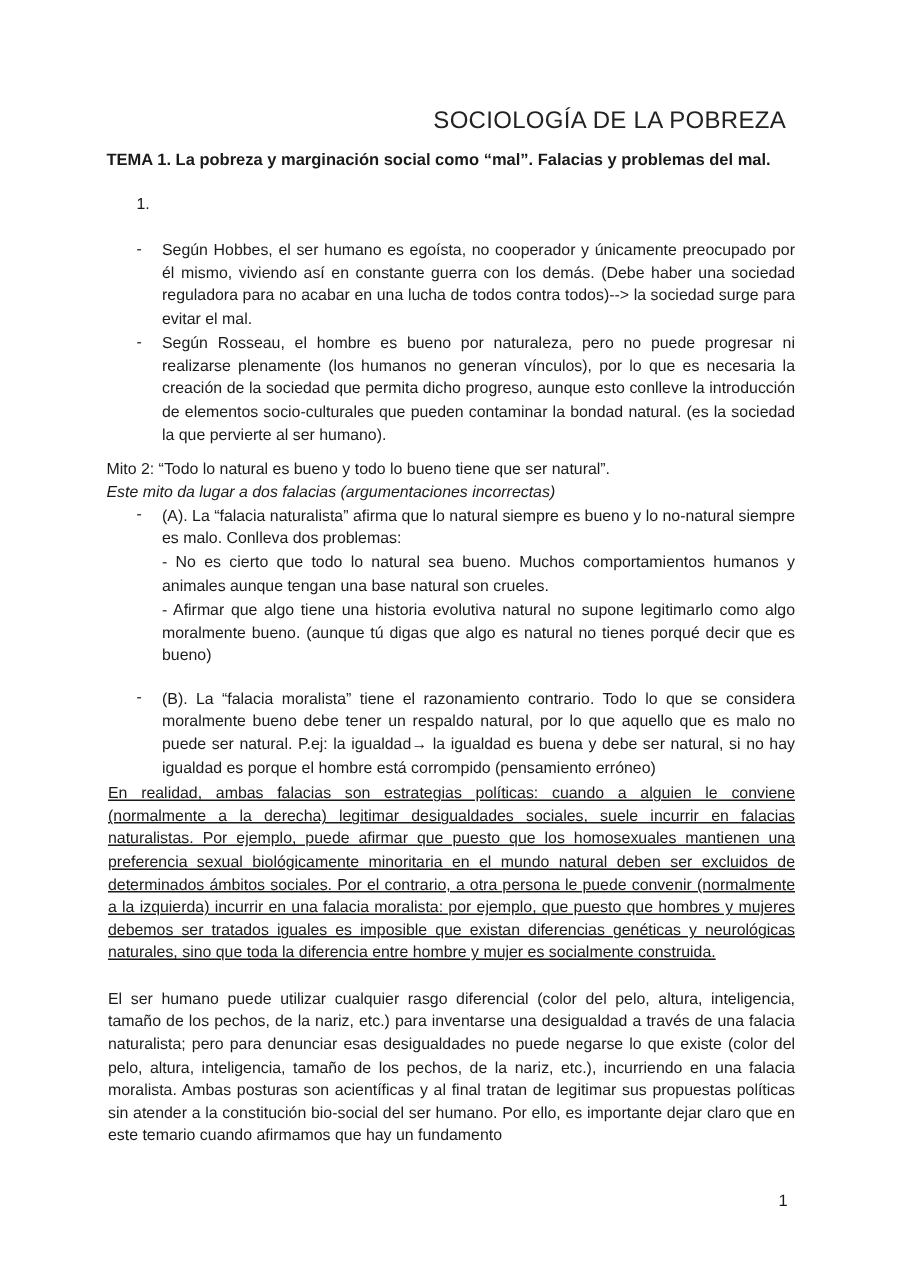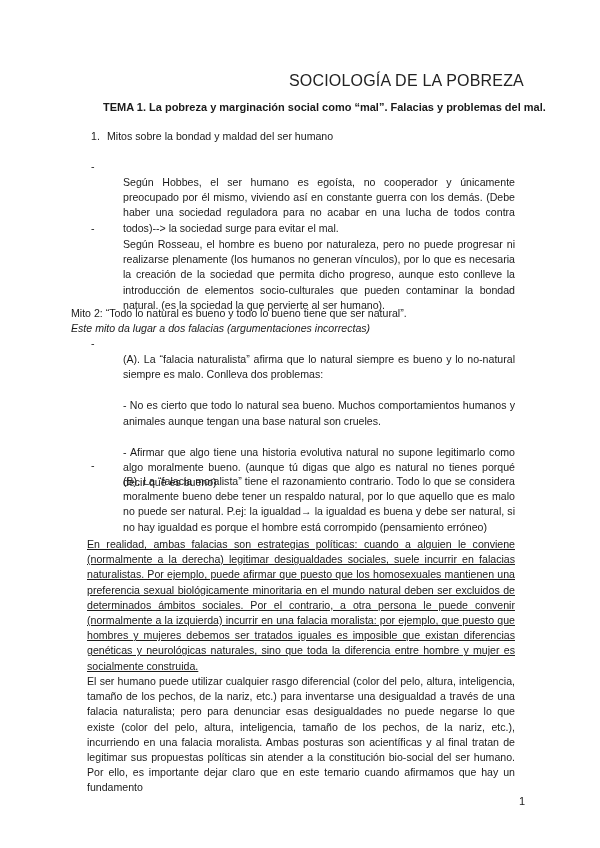--- a/index.html
+++ b/index.html
@@ -1,37 +1,36 @@
 <!DOCTYPE html>
 <html><head>
   <meta charset="utf-8">
   <style>
     html, body { margin: 0; padding: 0; background: #ffffff; }
     body { width: 600px; height: 848px; position: relative; overflow: hidden;
       font-family: "Liberation Sans", sans-serif; color: #1a1a1a; }
     .page { position: absolute; left: 0; top: 0; width: 600px; height: 848px; }
     .header-right { position: absolute; right: 76px; top: 72px; font-size: 16px; letter-spacing: 0.2px; color: #222; }
-    .title { position: absolute; left: 71px; top: 101px; width: 460px; font-size: 11px; font-weight: bold; white-space: nowrap; margin-left: 32px; }
+    .title { position: absolute; left: 71px; top: 101px; width: 460px; font-size: 11px; font-weight: bold; white-space: nowrap; }
     .line { position: absolute; font-size: 10.6px; line-height: 15.2px; white-space: nowrap; }
     .block { position: absolute; font-size: 10.6px; line-height: 15.2px; text-align: justify; }
-    .block p { margin: 16px; }
+    .block p { margin: 1px; }
     .dash { position: absolute; left: 91px; font-size: 10.6px; }
     .pagenum { position: absolute; left: 519px; top: 795px; font-size: 11px; }
   </style>
 </head>
 <body>
 
 <div class="page">
 
   <div class="header-right">SOCIOLOGÍA DE LA POBREZA</div>
 
   <div class="title">TEMA 1. La pobreza y marginación social como “mal”. Falacias y problemas del mal.</div>
 
   <div class="line" style="left:91px; top:129px;">1.</div>
-  <div class="line" style="left:107px; top:129px;">Mitos sobre la bondad y maldad del ser humano</div>
 
 
   <span class="dash" style="top:160px;">-</span>
   <div class="block" style="left:107px; top:159px; width:424px;">
     <p>Según Hobbes, el ser humano es egoísta, no cooperador y únicamente preocupado por él mismo, viviendo así en constante guerra con los demás. (Debe haber una sociedad reguladora para no acabar en una lucha de todos contra todos)--&gt; la sociedad surge para evitar el mal.</p>
   </div>
 
   <span class="dash" style="top:222px;">-</span>
   <div class="block" style="left:107px; top:221px; width:424px;">
     <p>Según Rosseau, el hombre es bueno por naturaleza, pero no puede progresar ni realizarse plenamente (los humanos no generan vínculos), por lo que es necesaria la creación de la sociedad que permita dicho progreso, aunque esto conlleve la introducción de elementos socio-culturales que pueden contaminar la bondad natural. (es la sociedad la que pervierte al ser humano).</p>

